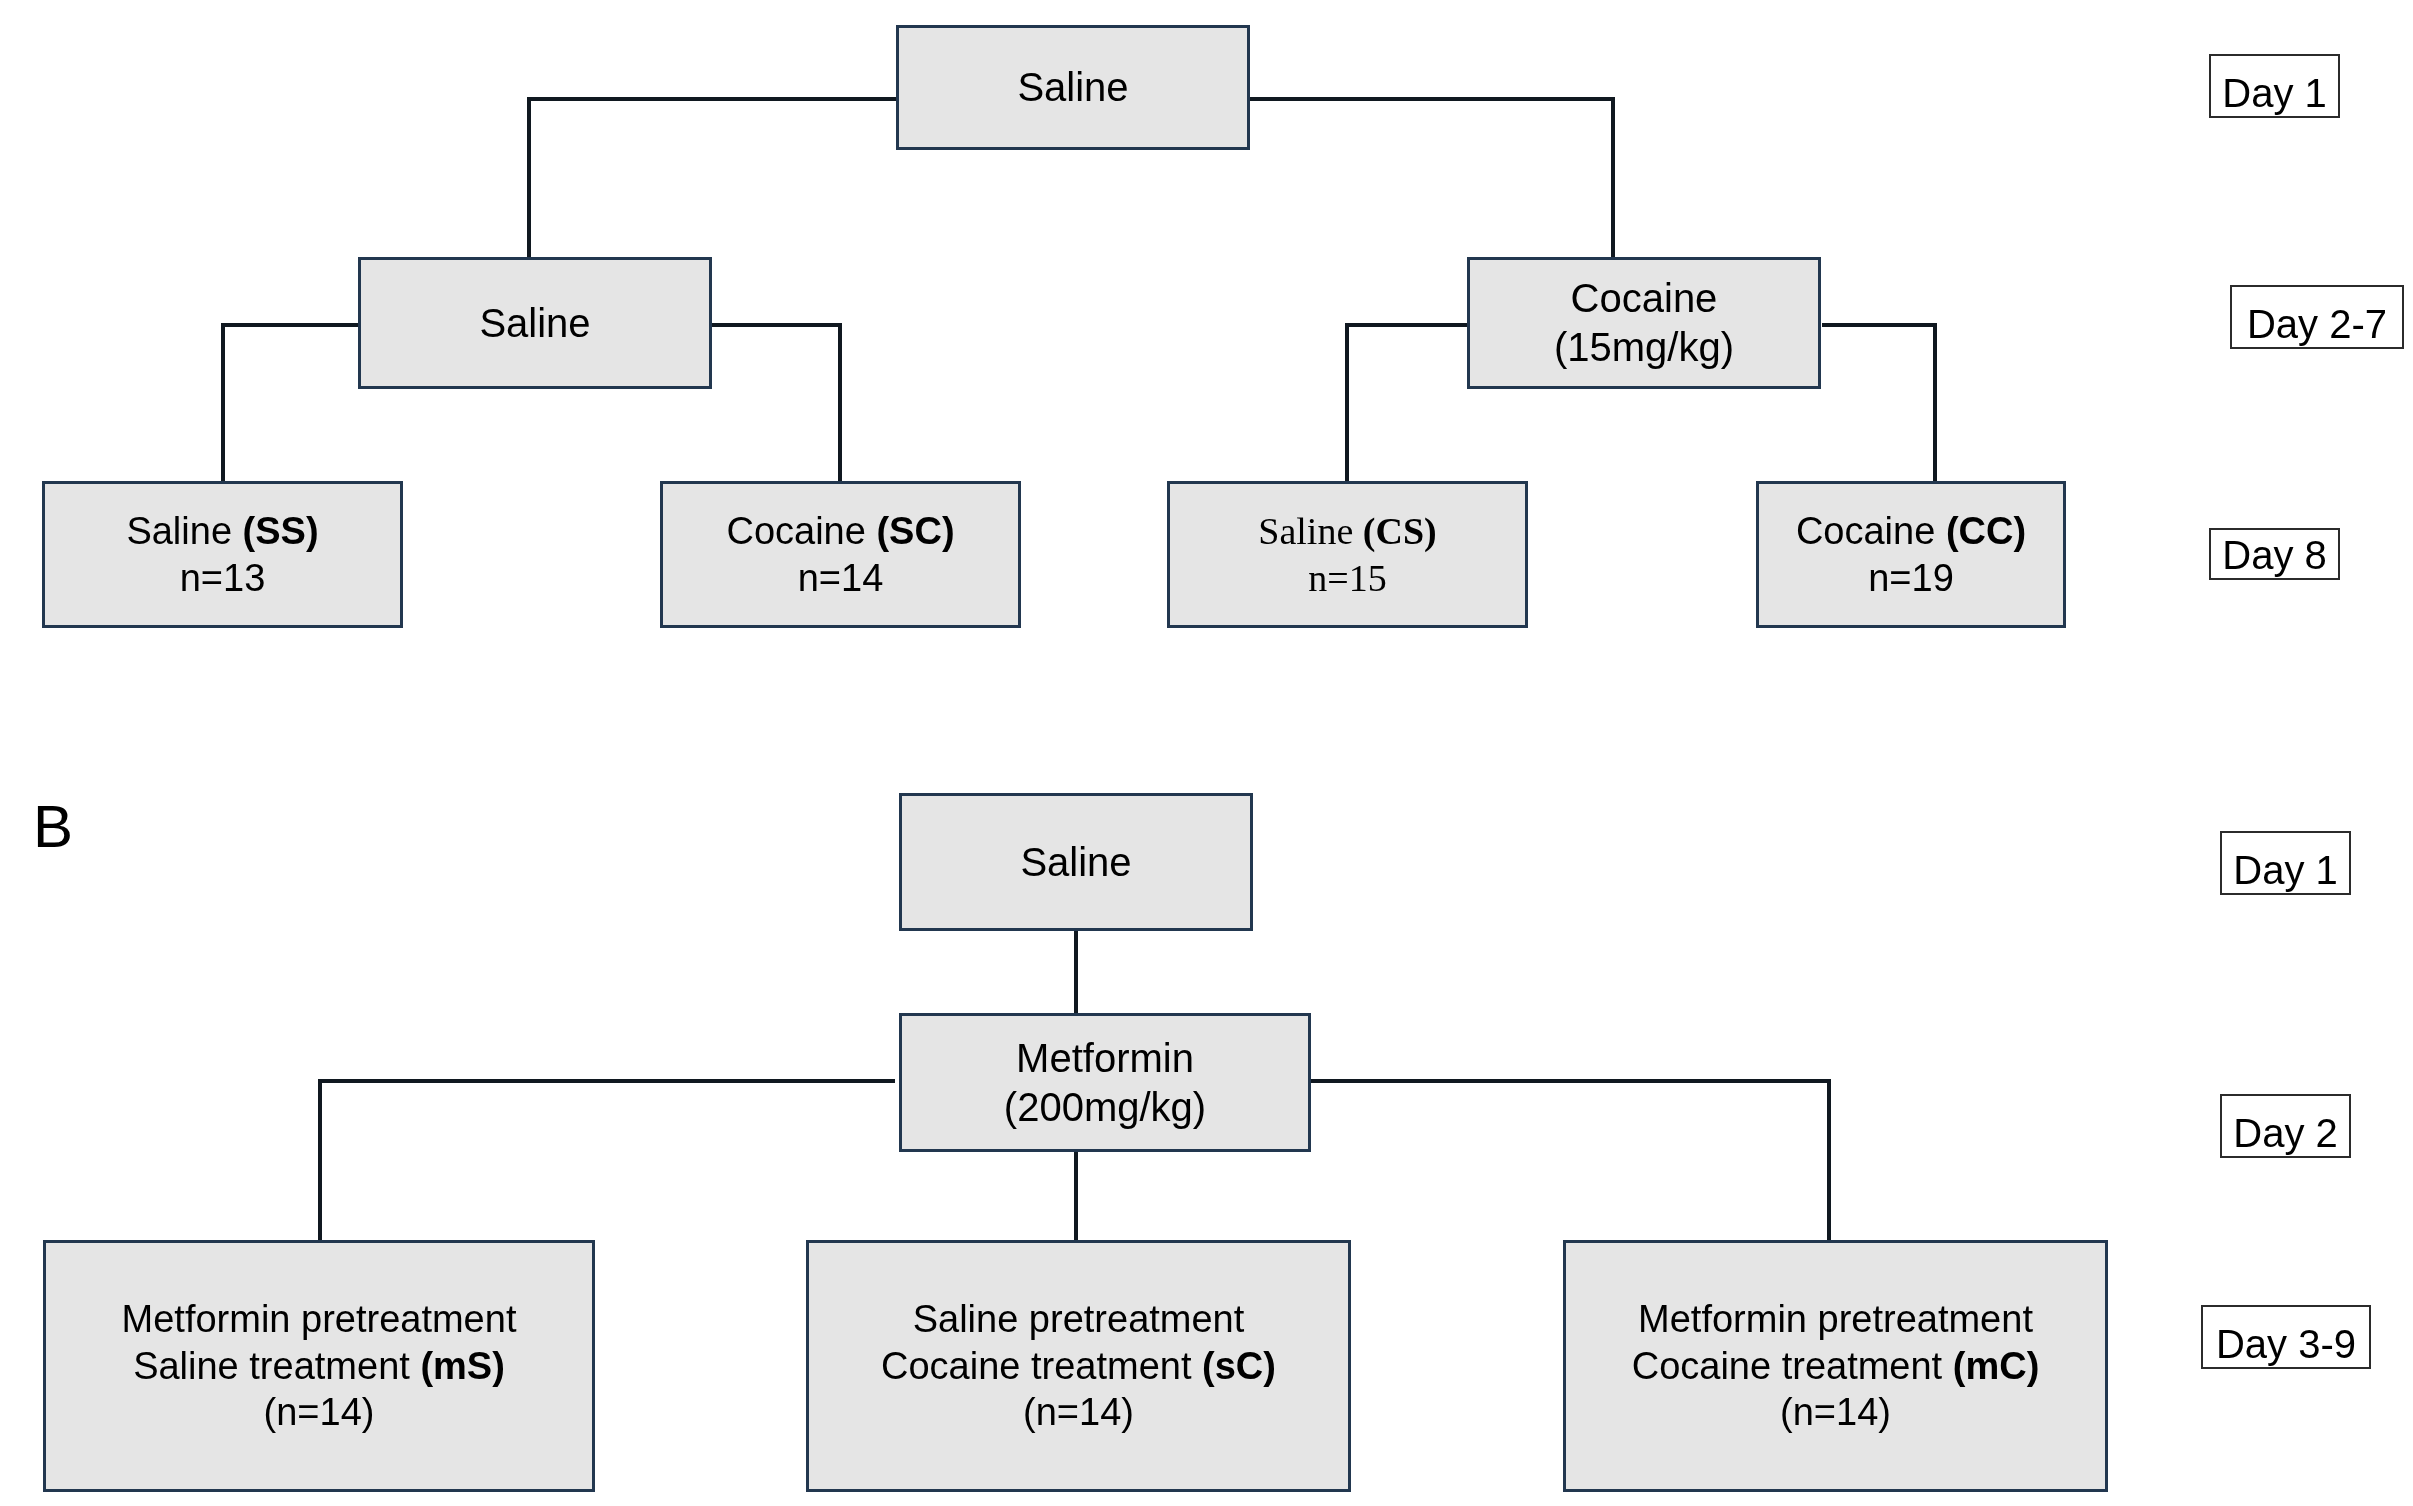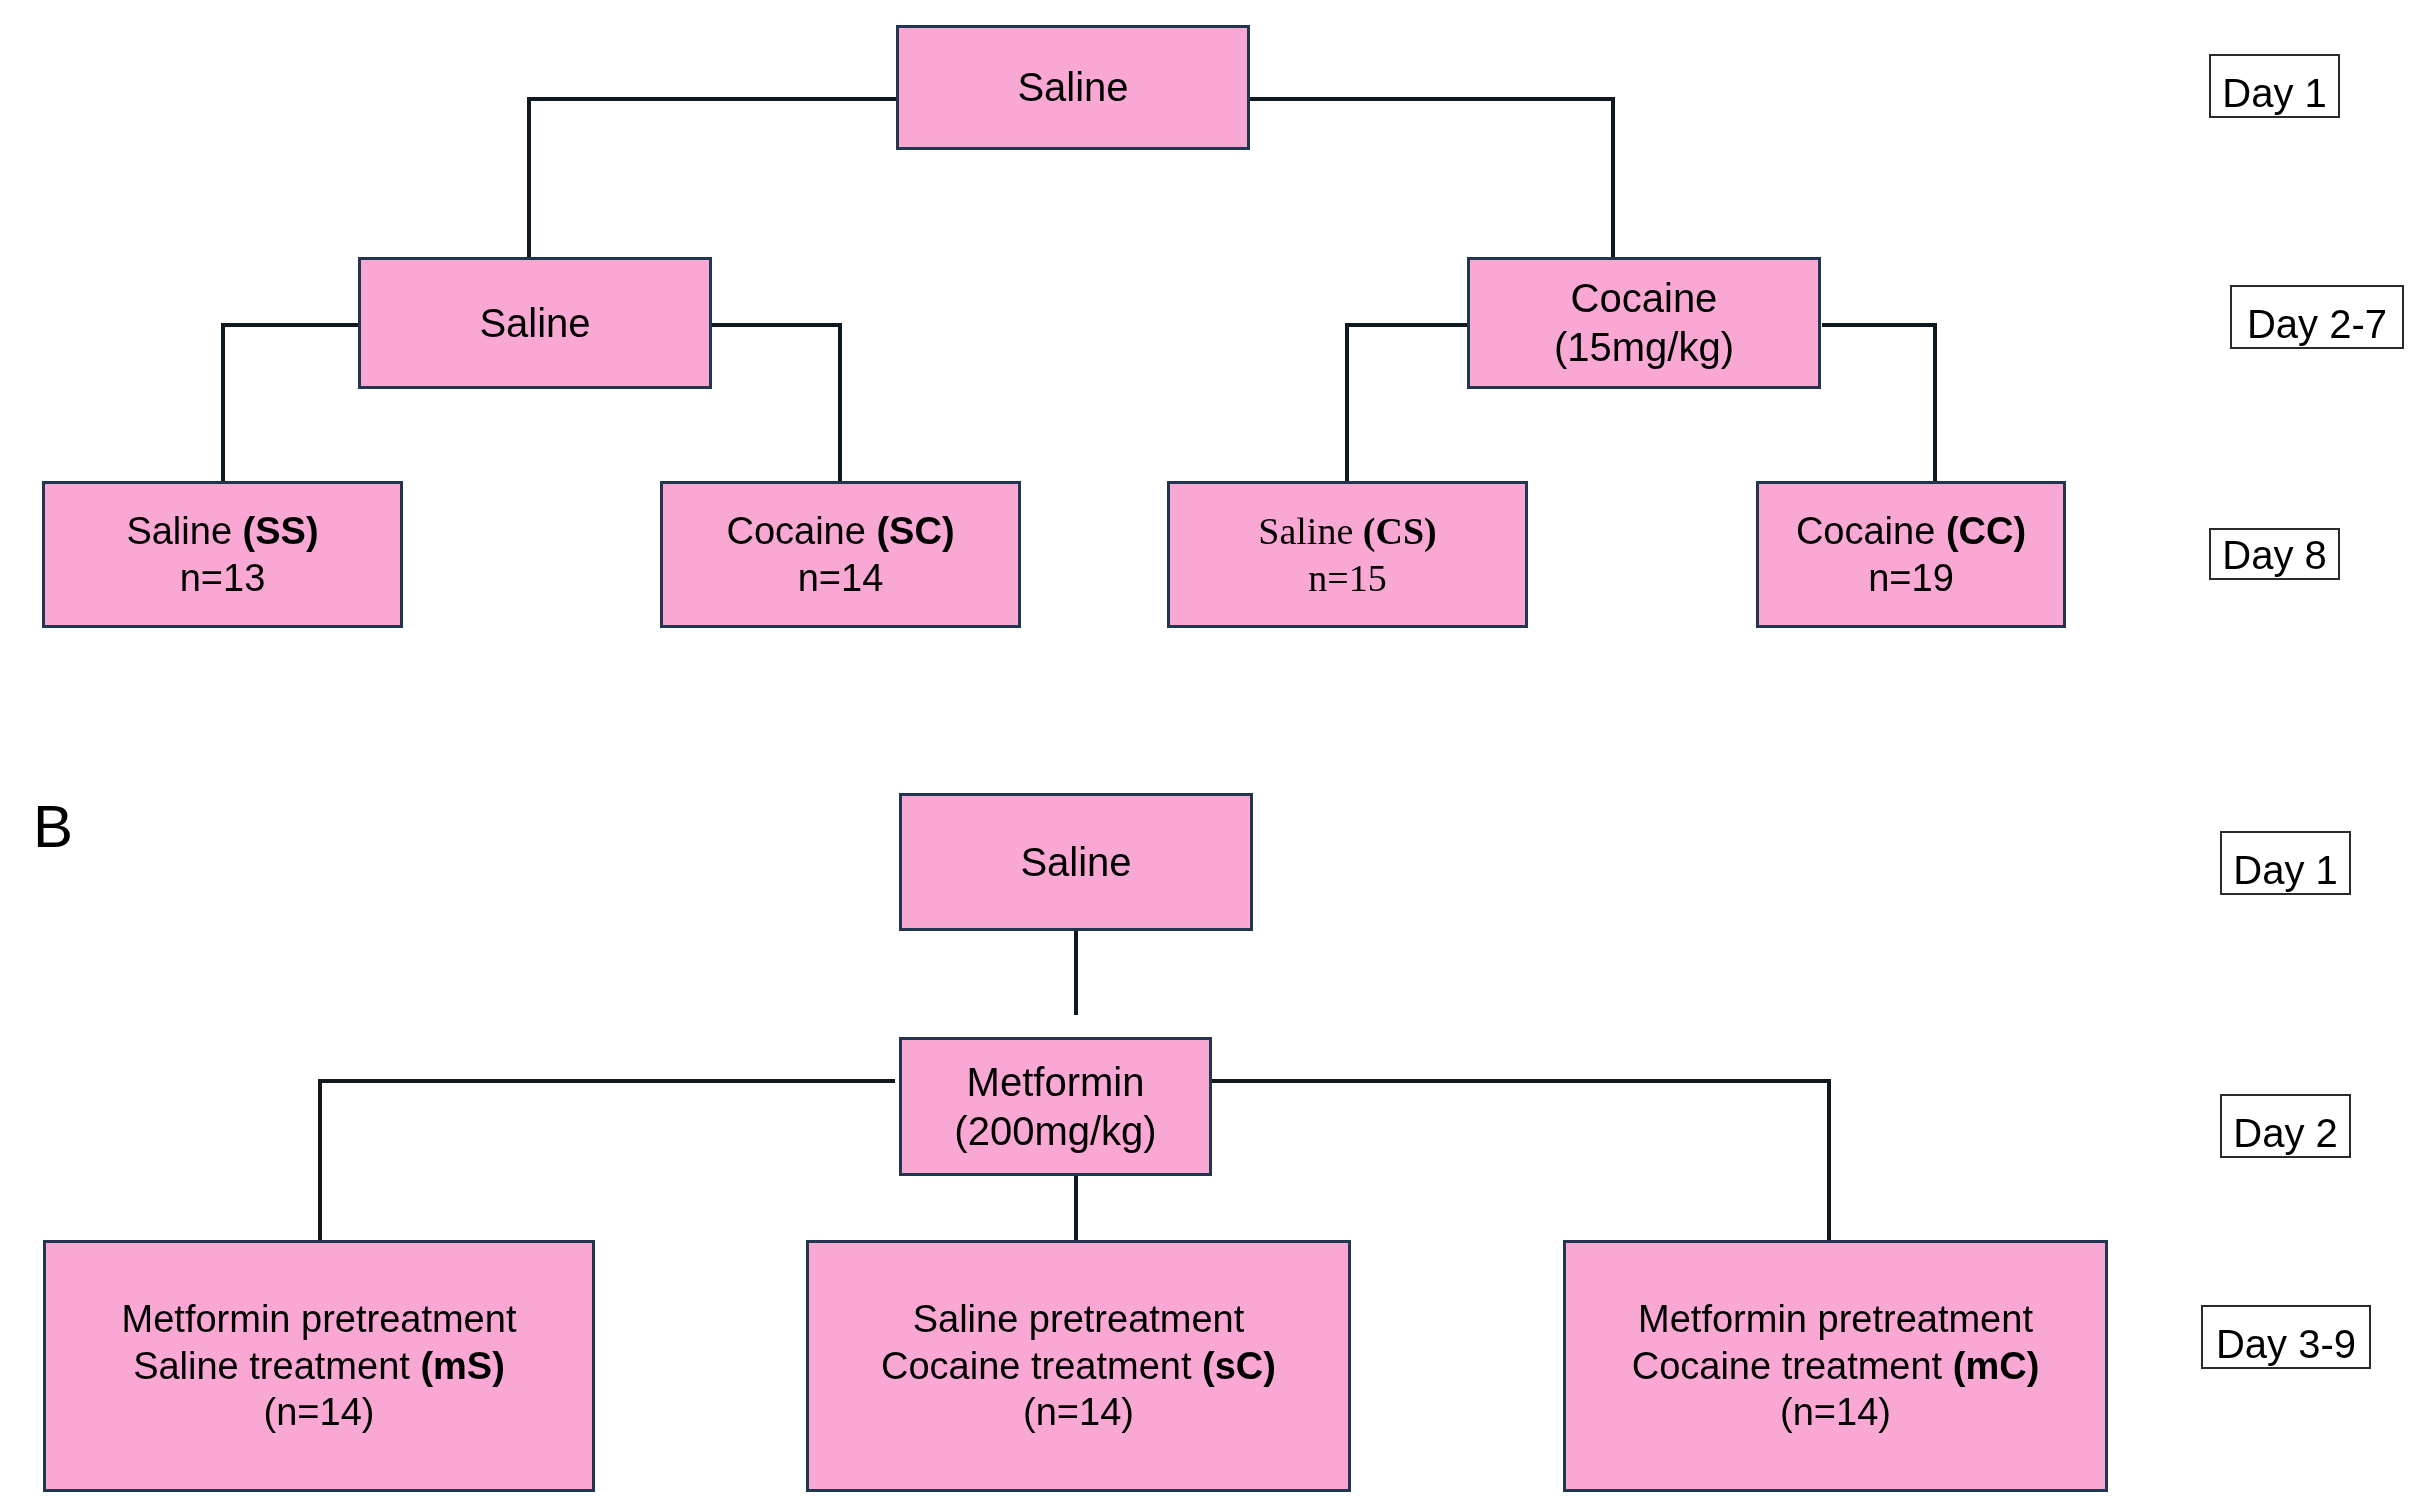--- a/index.html
+++ b/index.html
@@ -15,21 +15,21 @@
     background: #ffffff;
     font-family: "Liberation Sans", sans-serif;
     overflow: hidden;
   }
 
   
   .node {
     position: absolute;
     box-sizing: border-box;
     border: 3.5px solid #22374f;
-    background: #f9a8d4;
+    background: #e5e5e5;
     display: flex;
     flex-direction: column;
     align-items: center;
     justify-content: center;
     text-align: center;
     color: #000000;
     line-height: 1.22;
     z-index: 3;
   }
   .node .line { display: block; white-space: nowrap; }
@@ -145,21 +145,21 @@
 
   <div class="ln v" style="left:1074px; top:1150px; height:92px;"></div>
 
   <div class="ln h" style="left:1185px; top:1079px; width:646px;"></div>
   <div class="ln v" style="left:1827px; top:1079px; height:163px;"></div>
 
   <div class="node t-lg" style="left:899px; top:793px; width:354px; height:138px;">
     <span class="line">Saline</span>
   </div>
 
-  <div class="node t-lg" style="left:899px; top:1013px; width:313px; height:139px;margin-top:24px;">
+  <div class="node t-lg" style="left:899px; top:1013px; width:412px; height:139px;">
     <span class="line">Metformin</span>
     <span class="line">(200mg/kg)</span>
   </div>
 
   <div class="node t-md" style="left:43px; top:1240px; width:552px; height:252px;">
     <span class="line">Metformin pretreatment</span>
     <span class="line"><span>Saline treatment</span> <span class="code">(mS)</span></span>
     <span class="line">(n=14)</span>
   </div>
 

